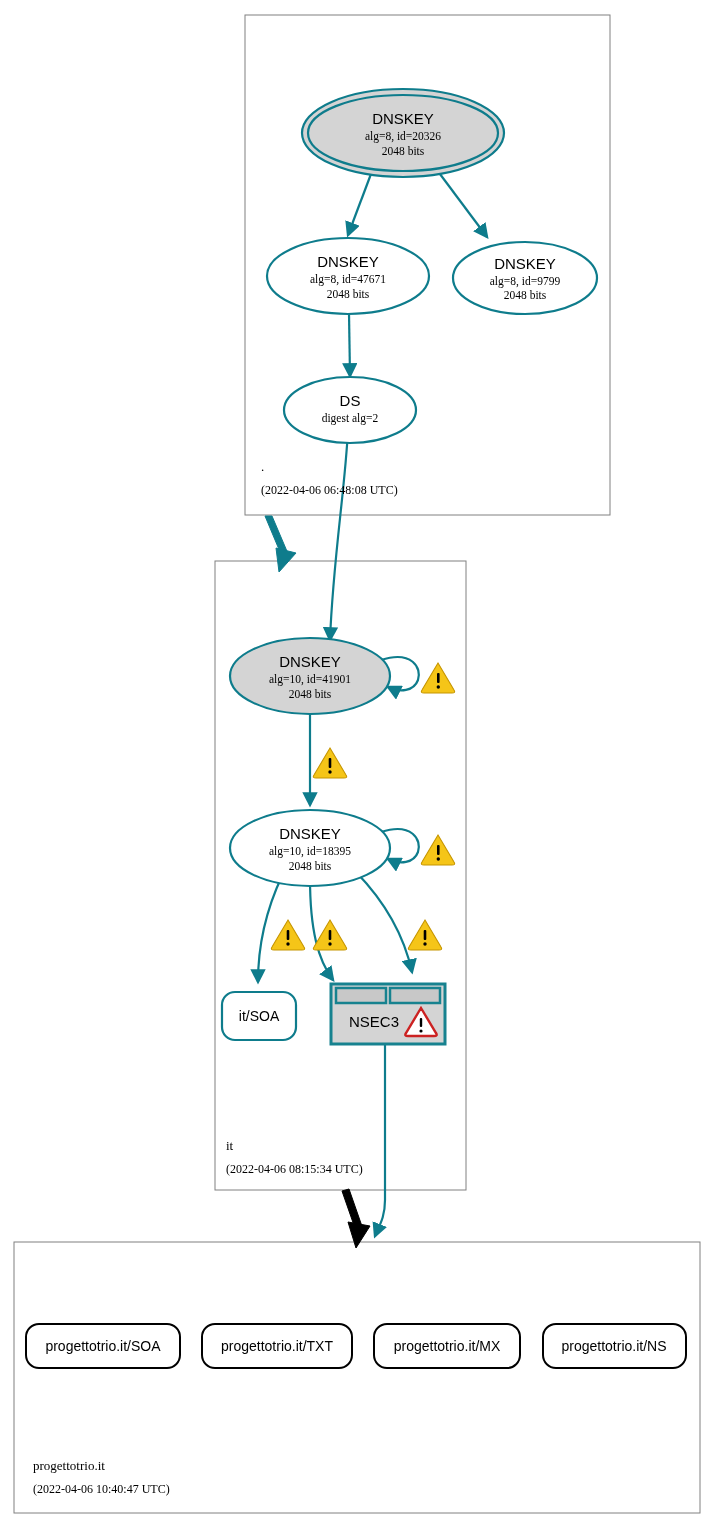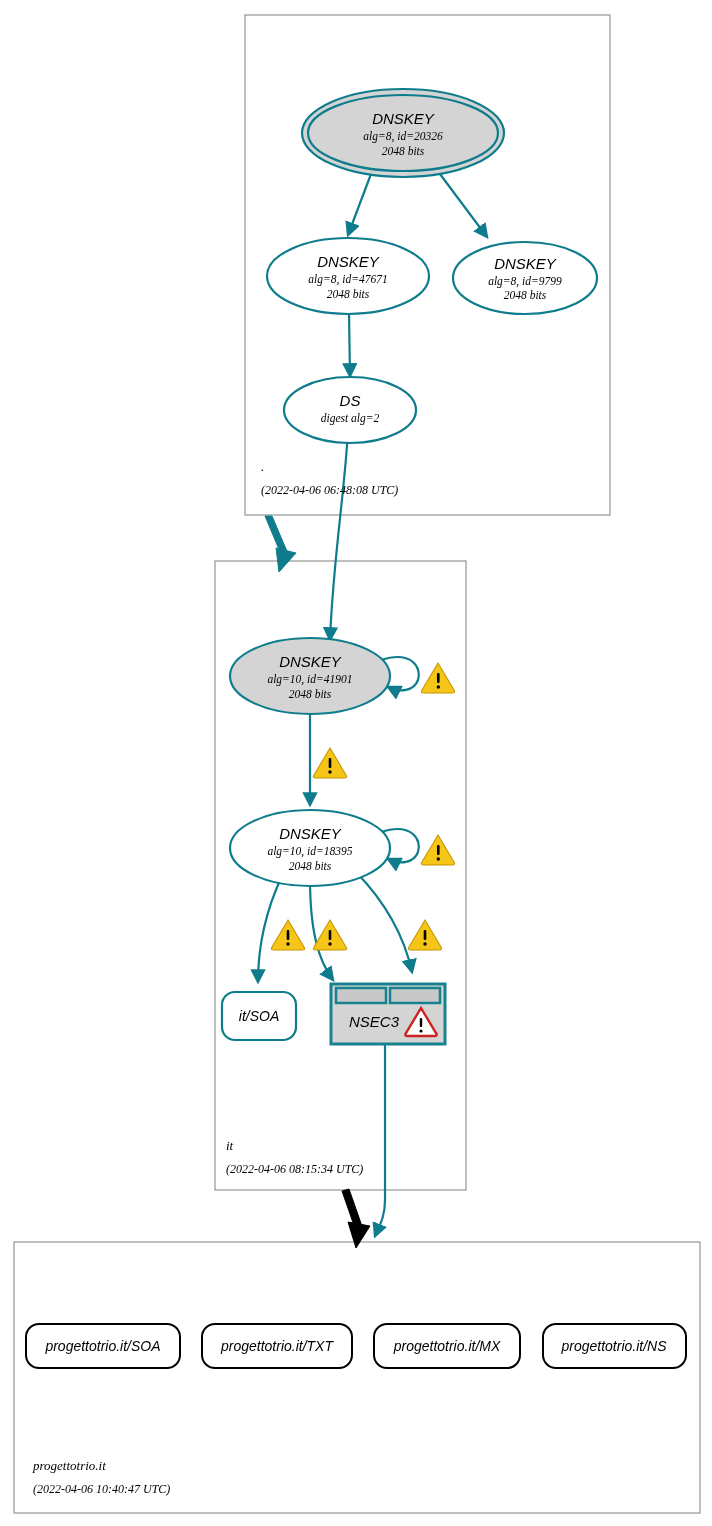--- a/index.html
+++ b/index.html
@@ -7,21 +7,20 @@
     padding: 0;
     background: #ffffff;
   }
   #canvas {
     position: relative;
     width: 712px;
     height: 1526px;
     background: #ffffff;
     font-family: "Liberation Sans", sans-serif;
     overflow: hidden;
-    font-style: italic;
   }
   svg.layer {
     position: absolute;
     left: 0;
     top: 0;
     width: 712px;
     height: 1526px;
   }
   .zone-box {
     fill: #ffffff;

